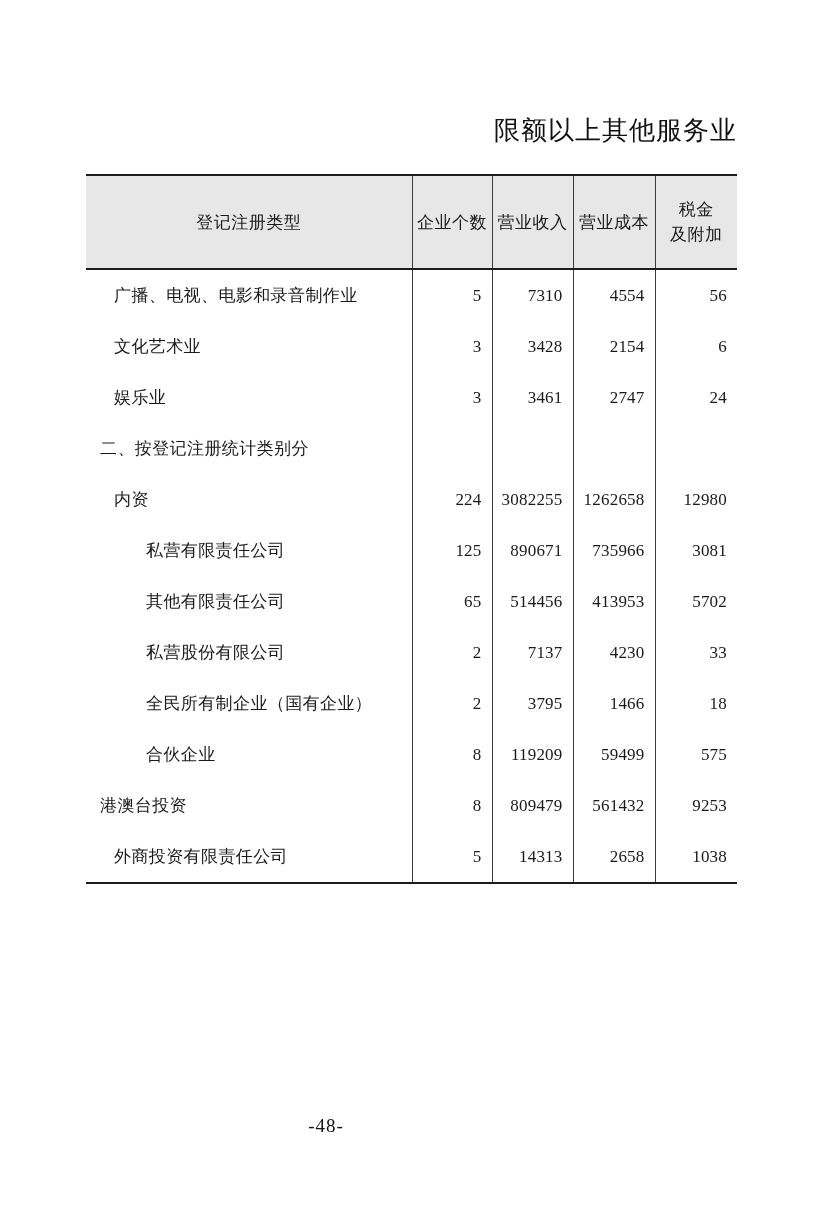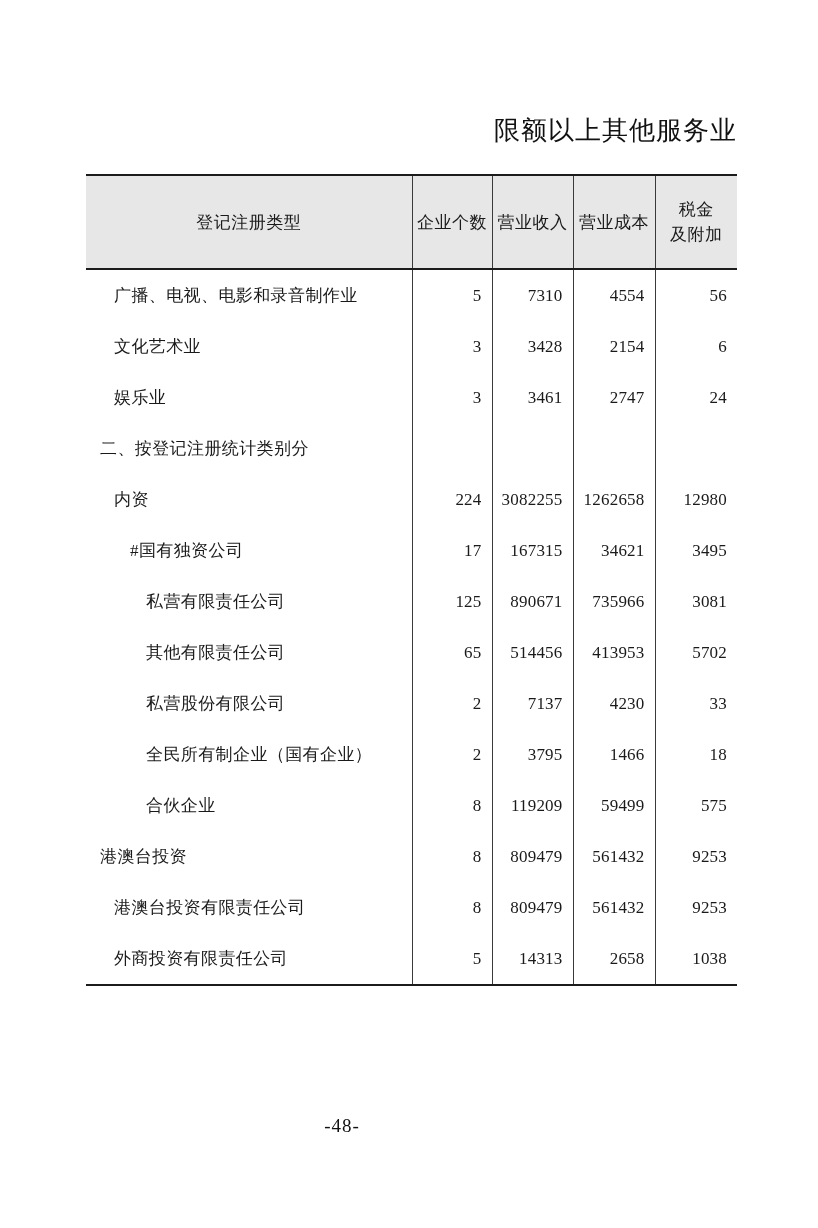--- a/index.html
+++ b/index.html
@@ -103,21 +103,21 @@
 
   
   .ind-0 { padding-left: 14px !important; }
   .ind-1 { padding-left: 28px !important; margin-top: 16px; }
   .ind-2 { padding-left: 44px !important; }
   .ind-3 { padding-left: 60px !important; }
 
   
   .page-number {
     position: absolute;
-    left: 16px;
+    left: 0;
     top: 1115px;
     width: 652px;
     text-align: center;
     font-size: 19px;
     letter-spacing: 1px;
     color: #111;
   }
 </style>
 </head>
 <body>
@@ -177,27 +177,20 @@
             <td class="cell-num"></td>
           </tr>
           <tr class="data-row">
             <td class="cell-label ind-1">内资</td>
             <td class="cell-num">224</td>
             <td class="cell-num">3082255</td>
             <td class="cell-num">1262658</td>
             <td class="cell-num">12980</td>
           </tr>
           <tr class="data-row">
-            <td class="cell-label ind-2">#国有独资公司</td>
-            <td class="cell-num">17</td>
-            <td class="cell-num">167315</td>
-            <td class="cell-num">34621</td>
-            <td class="cell-num">3495</td>
-          </tr>
-          <tr class="data-row">
             <td class="cell-label ind-3">私营有限责任公司</td>
             <td class="cell-num">125</td>
             <td class="cell-num">890671</td>
             <td class="cell-num">735966</td>
             <td class="cell-num">3081</td>
           </tr>
           <tr class="data-row">
             <td class="cell-label ind-3">其他有限责任公司</td>
             <td class="cell-num">65</td>
             <td class="cell-num">514456</td>
@@ -226,27 +219,20 @@
             <td class="cell-num">575</td>
           </tr>
           <tr class="data-row">
             <td class="cell-label ind-0">港澳台投资</td>
             <td class="cell-num">8</td>
             <td class="cell-num">809479</td>
             <td class="cell-num">561432</td>
             <td class="cell-num">9253</td>
           </tr>
           <tr class="data-row">
-            <td class="cell-label ind-1">港澳台投资有限责任公司</td>
-            <td class="cell-num">8</td>
-            <td class="cell-num">809479</td>
-            <td class="cell-num">561432</td>
-            <td class="cell-num">9253</td>
-          </tr>
-          <tr class="data-row">
             <td class="cell-label ind-1">外商投资有限责任公司</td>
             <td class="cell-num">5</td>
             <td class="cell-num">14313</td>
             <td class="cell-num">2658</td>
             <td class="cell-num">1038</td>
           </tr>
         </tbody>
     </table>
   </div>
 

